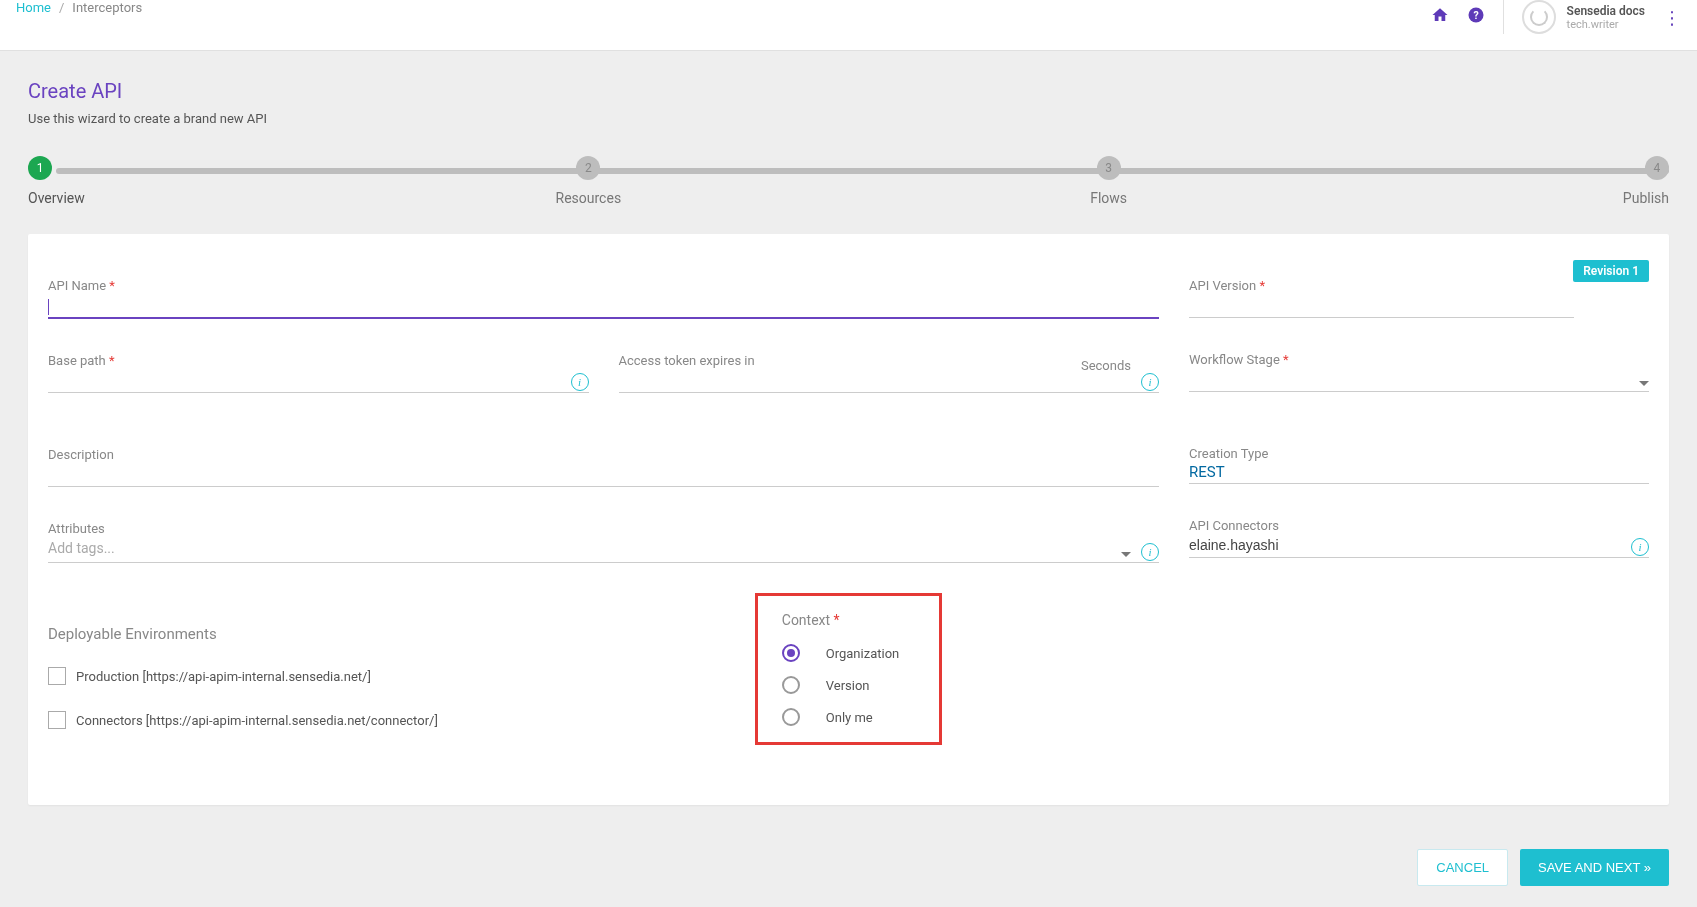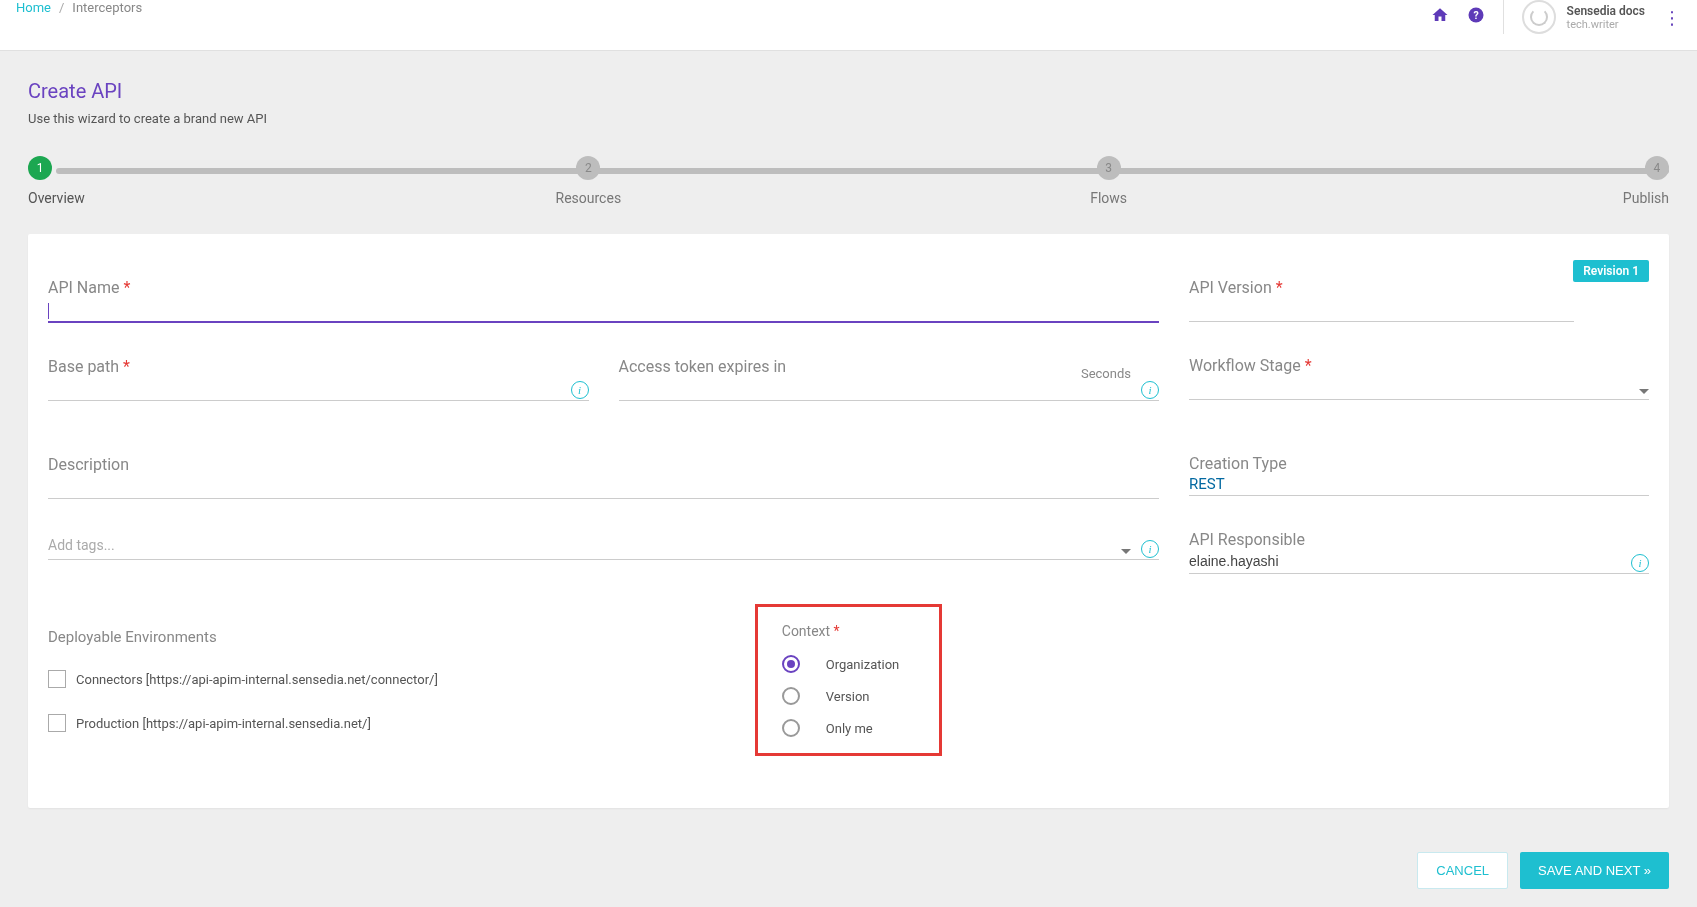--- a/index.html
+++ b/index.html
@@ -124,21 +124,21 @@
   display: grid;
   grid-template-columns: 1fr 1fr 460px;
   gap: 20px 30px;
 }
 .field {
   position: relative;
   padding-top: 14px;
 }
 .field label {
   display: block;
-  font-size: 16px;
+  font-size: 13px;
   color: #888;
 }
 .field .req { color: #e53935; }
 .field input, .field .fake-input {
   width: 100%;
   border: none;
   border-bottom: 1px solid #ccc;
   font-size: 14px;
   padding: 4px 0;
   outline: none;
@@ -204,21 +204,21 @@
   padding: 4px 10px;
   border-radius: 2px;
 }
 
 .side-col .field { margin-bottom: 20px; }
 .readonly-val { color: #0369a1; font-size: 15px; padding-top:2px;}
 
 .section-heading {
   color: #888;
   font-size: 15px;
-  margin-top: 24px;
+  margin-top: 32px;
   margin-bottom: 24px;
 }
 .checkbox-row {
   display: flex;
   align-items: center;
   gap: 10px;
   margin-bottom: 26px;
 }
 .checkbox-row .cb {
   width: 18px; height: 18px;
@@ -369,21 +369,21 @@
           <label><span>Workflow Stage</span> <span class="req">*</span></label>
           <input type="text" readonly="" style="">
           <span class="dropdown-arrow noshift"></span>
         </div>
         <div class="field" style="margin-top:40px;">
           <label>Creation Type</label>
           <div class="readonly-val">REST</div>
           <div style="border-bottom:1px solid #ccc; margin-top:2px;"></div>
         </div>
         <div class="field" style="position:relative;">
-          <label>API Responsible</label>
+          <label>API Connectors</label>
           <input type="text" style="padding-right: 26px;" value="elaine.hayashi">
           <span class="info-icon">i</span>
         </div>
       </div>
 
       <div class="field" style="position:relative;">
         <label><span>Base path</span> <span class="req">*</span></label>
         <input type="text" style="padding-right: 26px;">
         <span class="info-icon">i</span>
       </div>
@@ -393,36 +393,37 @@
         <span class="unit">Seconds</span>
         <span class="info-icon">i</span>
       </div>
 
       <div class="field span-2" style="margin-top:20px;">
         <label>Description</label>
         <input type="text" style="">
       </div>
 
       <div class="field span-2" style="position:relative;">
+        <label>Attributes</label>
         <div class="chip-input" style="padding-right:26px;">Add tags...</div>
         <span class="dropdown-arrow"></span>
         <span class="info-icon">i</span>
       </div>
     </div>
 
     <div class="bottom-section">
       <div>
         <div class="section-heading">Deployable Environments</div>
         <div class="checkbox-row">
           <div class="cb"></div>
-          <span class="cb-label">Connectors [https://api-apim-internal.sensedia.net/connector/]</span>
+          <span class="cb-label">Production [https://api-apim-internal.sensedia.net/]</span>
         </div>
         <div class="checkbox-row">
           <div class="cb"></div>
-          <span class="cb-label">Production [https://api-apim-internal.sensedia.net/]</span>
+          <span class="cb-label">Connectors [https://api-apim-internal.sensedia.net/connector/]</span>
         </div>
       </div>
 
       <div class="context-box">
         <div class="context-title"><span>Context</span> <span class="req" style="color:#e53935;">*</span></div>
         <div class="radio-row selected">
           <div class="radio-outer">
               <div class="radio-inner"></div>
             </div>
           <span class="radio-label">Organization</span>

